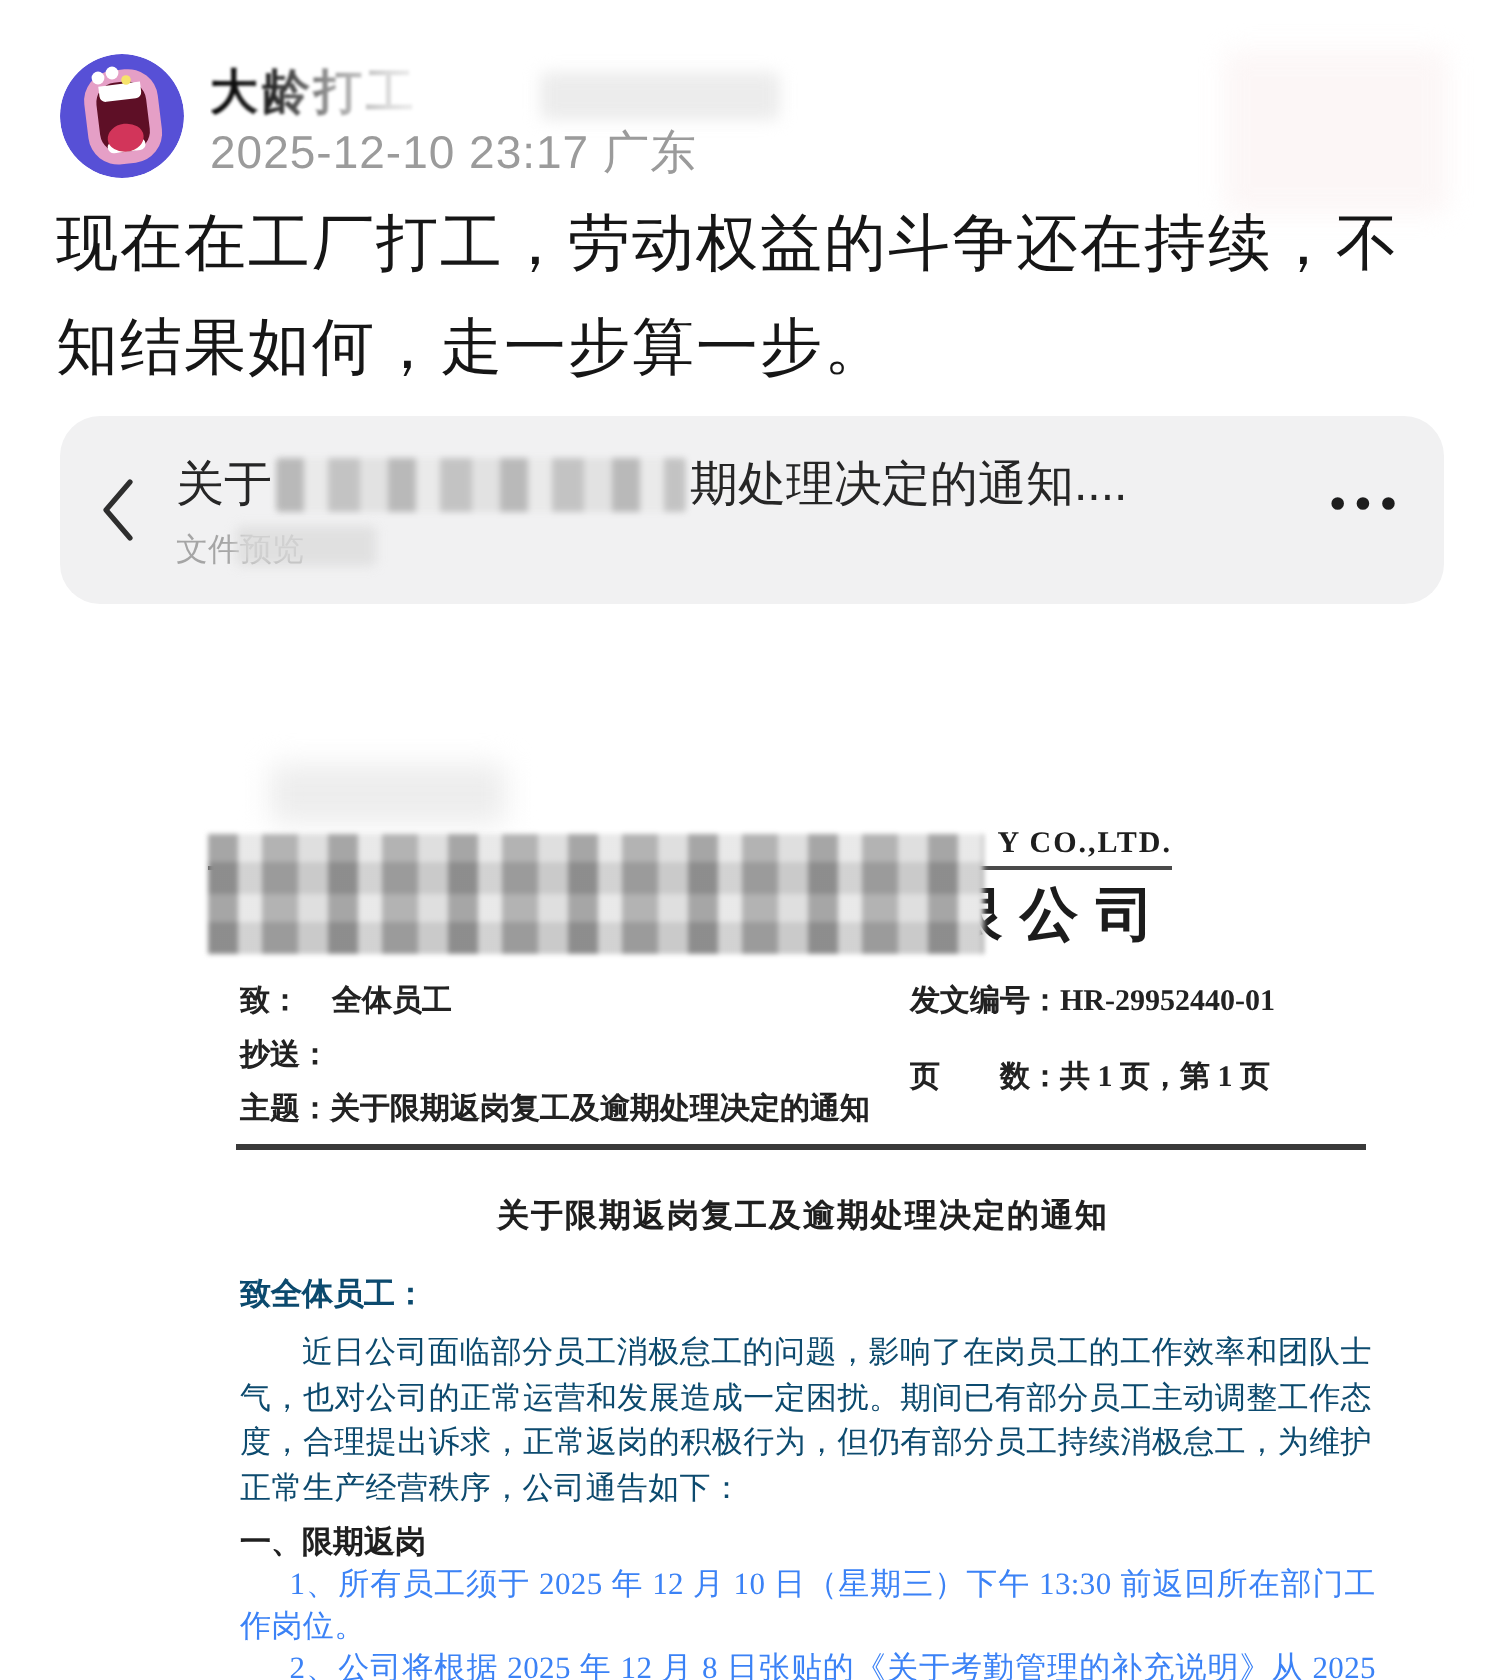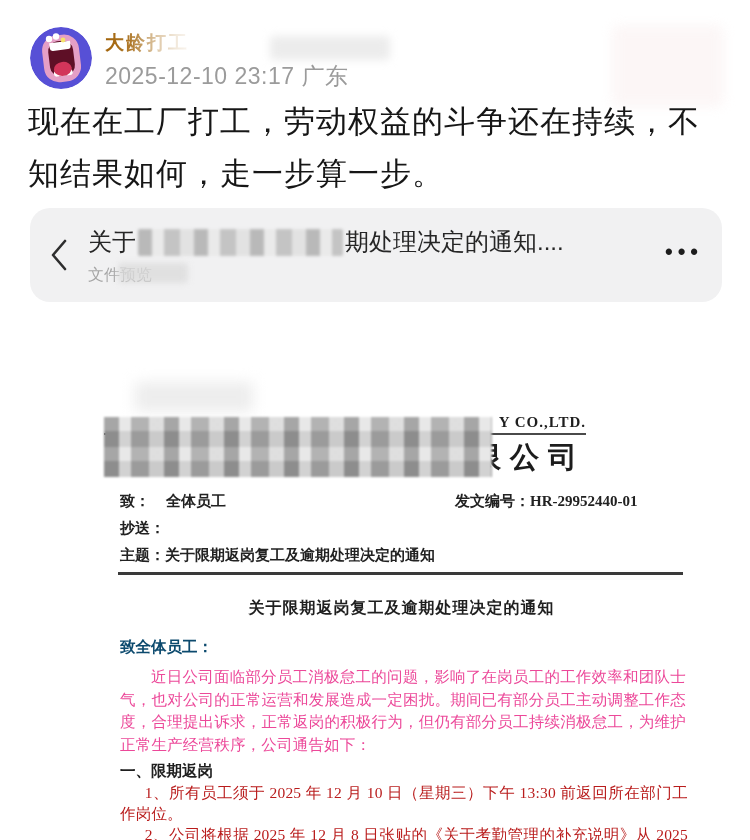--- a/index.html
+++ b/index.html
@@ -10,21 +10,21 @@
     -webkit-font-smoothing:antialiased;
   }
 
   
   .avatar {
     position:absolute; left:30px; top:27px; width:62px; height:62px;
     border-radius:50%; overflow:hidden;
   }
   .username {
     position:absolute; left:105px; top:30px;
-    font-size:19px; font-weight:600; color:#a16207; letter-spacing:2px;
+    font-size:24px; font-weight:600; color:#000000; letter-spacing:2px;
     filter:blur(0.7px);
     -webkit-mask-image:linear-gradient(90deg,#000 0%,rgba(0,0,0,.85) 30%,rgba(0,0,0,.35) 62%,rgba(0,0,0,.14) 85%,rgba(0,0,0,.06) 100%);
     mask-image:linear-gradient(90deg,#000 0%,rgba(0,0,0,.85) 30%,rgba(0,0,0,.35) 62%,rgba(0,0,0,.14) 85%,rgba(0,0,0,.06) 100%);
   }
   .name-smudge {
     position:absolute; left:270px; top:36px; width:120px; height:24px;
     background:#ececec; filter:blur(4px); border-radius:4px;
   }
   .timestamp {
     position:absolute; left:105px; top:61px;
@@ -121,26 +121,26 @@
 
   .doc-title {
     position:absolute; left:120px; top:292px; width:563px;
     text-align:center; font-size:16px; font-weight:700; color:#1f1f1f;
     letter-spacing:1px;
   }
   .salutation { position:absolute; left:120px; top:331px; font-size:15.5px; font-weight:700; color:#0c4a6e; }
   .doc-para {
     position:absolute; left:120px; top:360px; width:566px;
     font-size:15.5px; font-weight:500; line-height:22.5px;
-    text-align:justify; text-indent:2em; color:#ec4899; letter-spacing:0.2px;
+    text-align:justify; text-indent:2em; color:#0c4a6e; letter-spacing:0.2px;
   }
   .section-title { position:absolute; left:120px; top:455px; font-size:15.5px; font-weight:700; color:#1f1f1f; }
   .doc-items { position:absolute; left:120px; top:476px; width:568px; }
   .doc-item {
-    font-size:15.5px; font-weight:500; line-height:21px; color:#b91c1c;
+    font-size:15.5px; font-weight:500; line-height:21px; color:#3b82f6;
     text-align:justify; text-indent:1.6em; letter-spacing:0.2px;
   }
 
   
   .watermark {
     position:absolute; right:3px; top:813px; z-index:5;
     font-size:22px; display:flex; align-items:center; white-space:nowrap;
     font-family:"Liberation Sans","DejaVu Sans",sans-serif;
     margin-top:24px;
   }
@@ -216,20 +216,24 @@
       <div class="meta-row">
         <span class="lbl">主题：</span>
         <span class="val">关于限期返岗复工及逾期处理决定的通知</span>
       </div>
     </div>
     <div class="meta-right">
       <div class="meta-row">
         <span class="lbl">发文编号：</span>
         <span class="val">HR-29952440-01</span>
       </div>
+      <div class="meta-row pages-row">
+        <span class="lbl">页　　数：</span>
+        <span class="val">共 1 页，第 1 页</span>
+      </div>
     </div>
   </div>
 
   <div class="hr-thick"></div>
 
   <div class="doc-title">关于限期返岗复工及逾期处理决定的通知</div>
   <div class="salutation">致全体员工：</div>
   <div class="doc-para">近日公司面临部分员工消极怠工的问题，影响了在岗员工的工作效率和团队士气，也对公司的正常运营和发展造成一定困扰。期间已有部分员工主动调整工作态度，合理提出诉求，正常返岗的积极行为，但仍有部分员工持续消极怠工，为维护正常生产经营秩序，公司通告如下：</div>
   <div class="section-title">一、限期返岗</div>
   <div class="doc-items">

